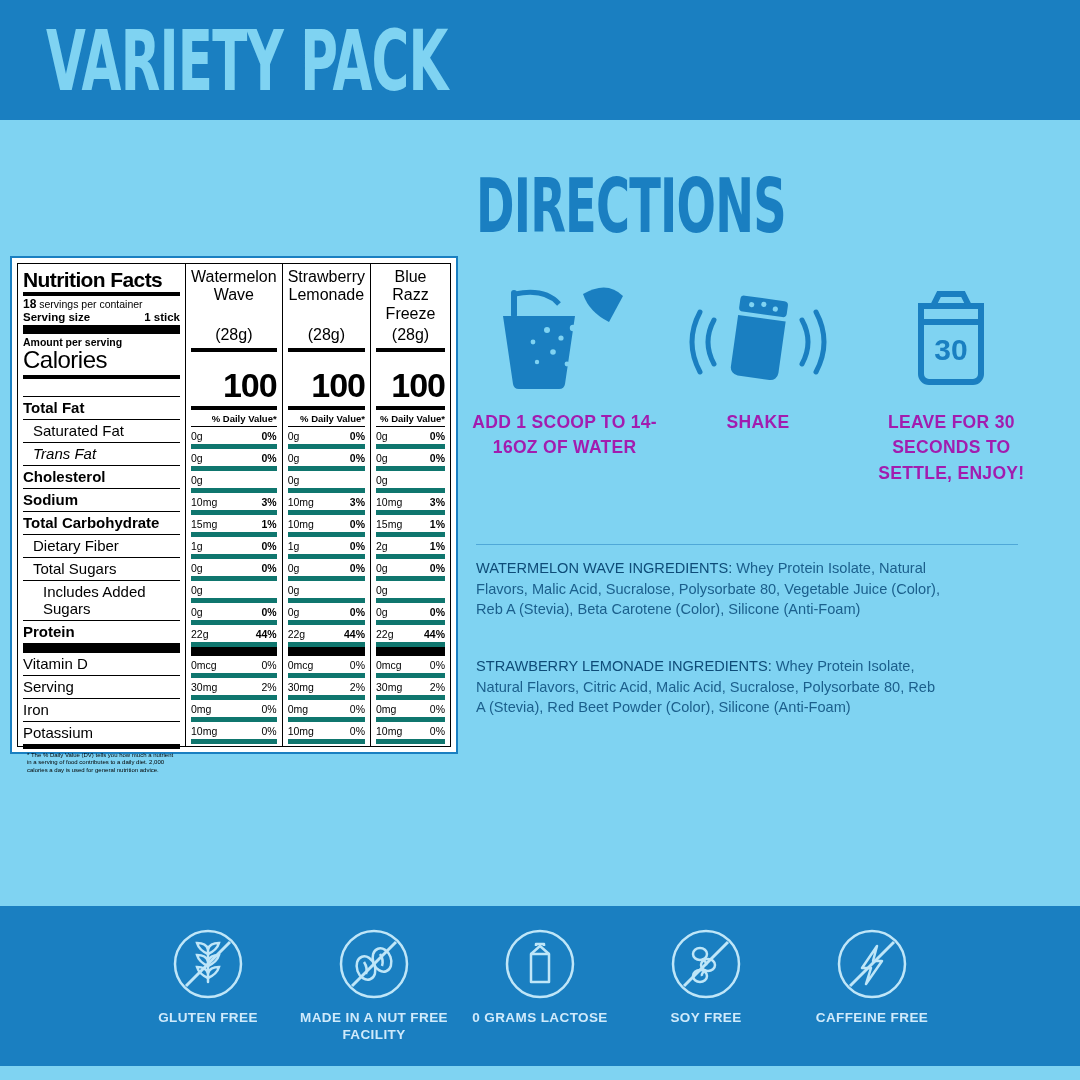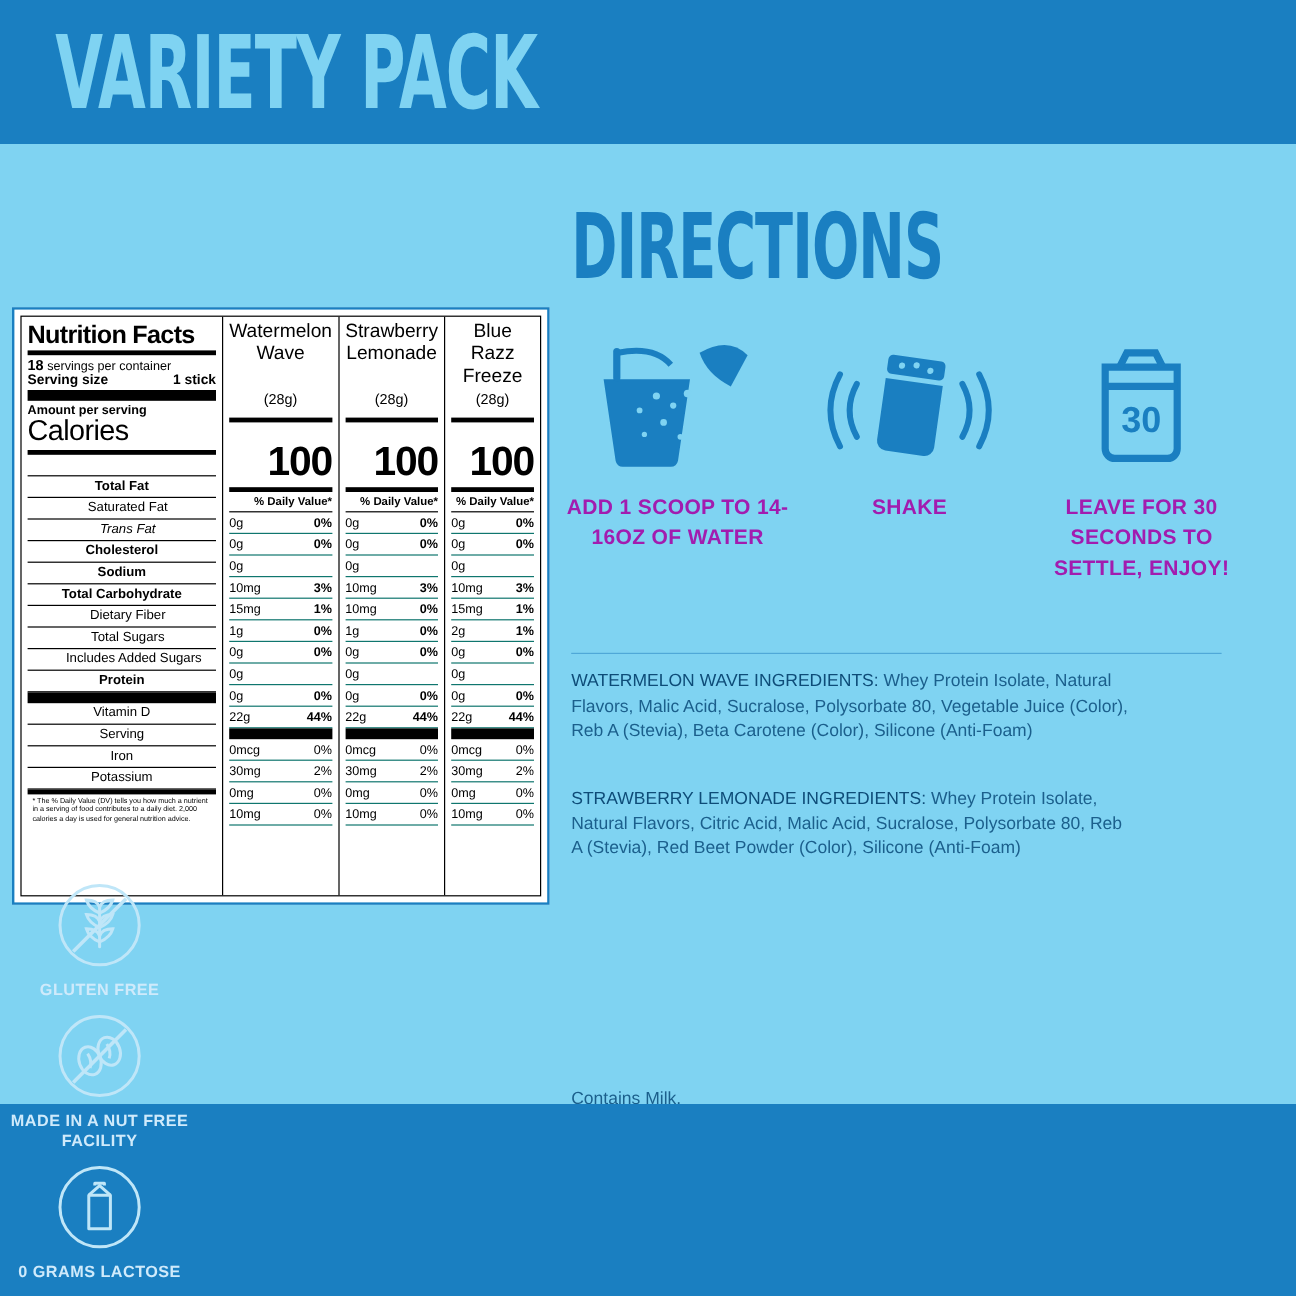--- a/index.html
+++ b/index.html
@@ -52,29 +52,29 @@
   .rule-med { border-bottom: 4px solid #000; }
   .rule-thick { border-bottom: 9px solid #000; }
 
   .nf-servings { font-size: 10.5px; margin-top: 1px; }
   .nf-servings b { font-size: 12px; }
   .nf-serving-size { font-size: 11.5px; font-weight: bold; display: flex; justify-content: space-between; margin-bottom: 2px; }
 
   .nf-amount { font-size: 10.5px; font-weight: bold; margin-top: 2px; }
   .nf-cal { font-size: 24px; font-weight: normal; line-height: 1; margin-bottom: 3px; letter-spacing: -0.5px; }
 
-  .nf-row { display: flex; justify-content: center; font-size: 11px; padding: 2.5px 0; border-bottom: 1px solid #000; }
+  .nf-row { display: flex; justify-content: flex-start; font-size: 15px; padding: 2.5px 0; border-bottom: 1px solid #000; }
   .ind1 { padding-left: 10px; }
   .ind2 { padding-left: 20px; }
 
   .flav-head { font-size: 16px; text-align: center; line-height: 1.15; padding-top: 4px; height: 40px; }
-  .flav-wt { font-size: 12px; text-align: center; padding-top: 22px; height: 44px; }
+  .flav-wt { font-size: 16px; text-align: center; padding-top: 22px; height: 44px; }
   .flav-cal { font-size: 34px; font-weight: bold; text-align: right; line-height: 1; padding: 2px 0 4px 0; letter-spacing: -1px; }
   .flav-dv { font-size: 9.5px; font-weight: bold; text-align: right; padding: 3px 0 2px 0; border-bottom: 1px solid #000; }
-  .flav-row { display: flex; justify-content: space-between; font-size: 10.5px; padding: 2.5px 0; border-bottom: 1px solid #0f766e; }
+  .flav-row { display: flex; justify-content: space-between; font-size: 10.5px; padding: 2.5px 0; border-bottom: 5px solid #0f766e; }
   .flav-row .v { }
   .flav-row .p { font-weight: bold; }
   .spacer-block { background: #000; height: 9px; }
   .nf-foot { font-size: 6px; line-height: 1.25; padding: 3px 4px 0 4px; }
   .blank-row { height: 17.5px; border-bottom: 1px solid #000; }
 
   
   .dir-title {
     position: absolute; left: 476px; top: 168px;
     font-family: "DejaVu Sans", sans-serif;
@@ -95,25 +95,24 @@
 
   .ing-block { position: absolute; left: 476px; width: 470px; color: #1b5f8c; font-size: 14.6px; line-height: 1.42; }
   .ing-block b { font-weight: normal; color: #0e4c78; }
   .ing-1 { top: 558px; }
   .ing-2 { top: 656px; }
   .ing-3 { top: 776px; }
   .contains { position: absolute; left: 476px; top: 908px; color: #1b5f8c; font-size: 14.6px; text-align: center; }
 
   
   .footer {
-    position: absolute; left: 0; bottom: 0; width: 1080px; height: 160px;
+    position: absolute; left: 0; bottom: 14px; width: 1080px; height: 160px;
     background: #1a7fc1;
     display: flex; align-items: flex-start; justify-content: center;
     padding-top: 12px;
-    flex-direction: column;
   }
   .badge { width: 166px; text-align: center; color: #bfe6f8; }
   .badge-icon { height: 92px; display: flex; align-items: center; justify-content: center; }
   .badge-label { font-size: 13.5px; font-weight: bold; line-height: 1.25; letter-spacing: 0.4px; color: #cfeafb; }
 </style>
 </head>
 <body>
 
 <div class="page">
 

